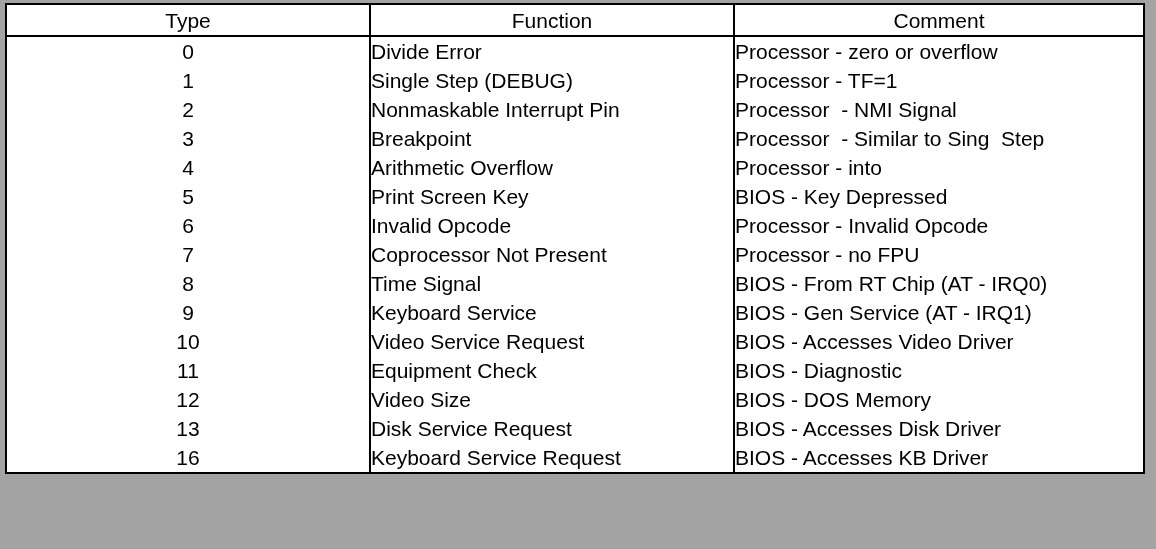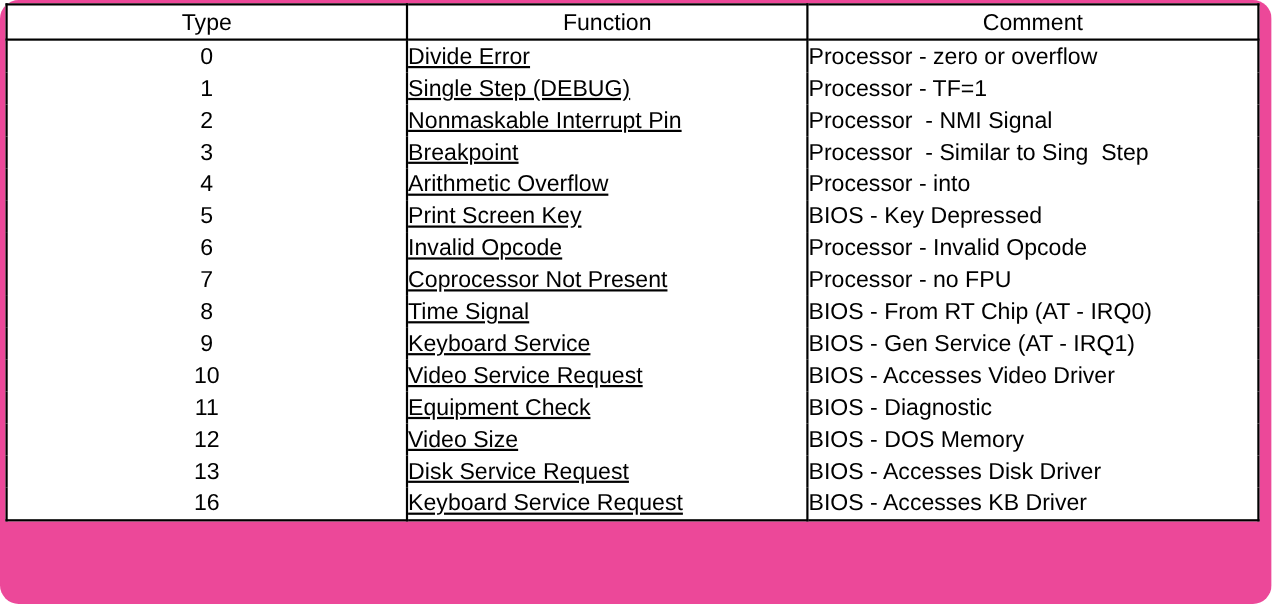--- a/index.html
+++ b/index.html
@@ -12,22 +12,21 @@
     height: 549px;
     font-family: "Liberation Sans", sans-serif;
     color: #000000;
     overflow: hidden;
   }
 
   .page {
     position: relative;
     width: 1156px;
     height: 549px;
-    background: #ec4899;
-    border-radius: 17px;
+    background: #a3a3a3;
   }
 
   .interrupt-table {
     position: absolute;
     left: 5px;
     top: 3px;
     width: 1138px;
     border-collapse: collapse;
     table-layout: fixed;
     background: #ffffff;
@@ -67,21 +66,20 @@
   .interrupt-table tbody tr:last-child td {
     border-bottom: 2px solid #000000;
   }
 
   .cell-type {
     text-align: center;
   }
   .cell-function {
     text-align: left;
     padding-left: 12px;
-    text-decoration: underline;
   }
   .cell-comment {
     text-align: left;
     padding-left: 12px;
     white-space: pre;
   }
 </style>
 </head>
 <body>
 

